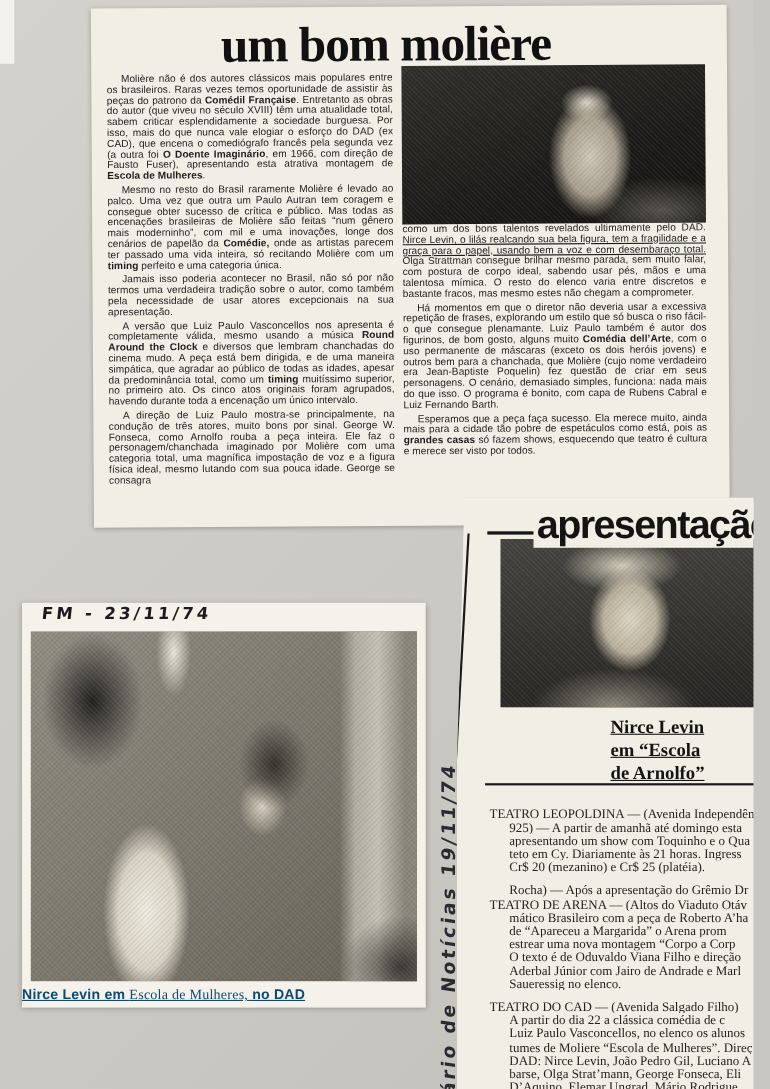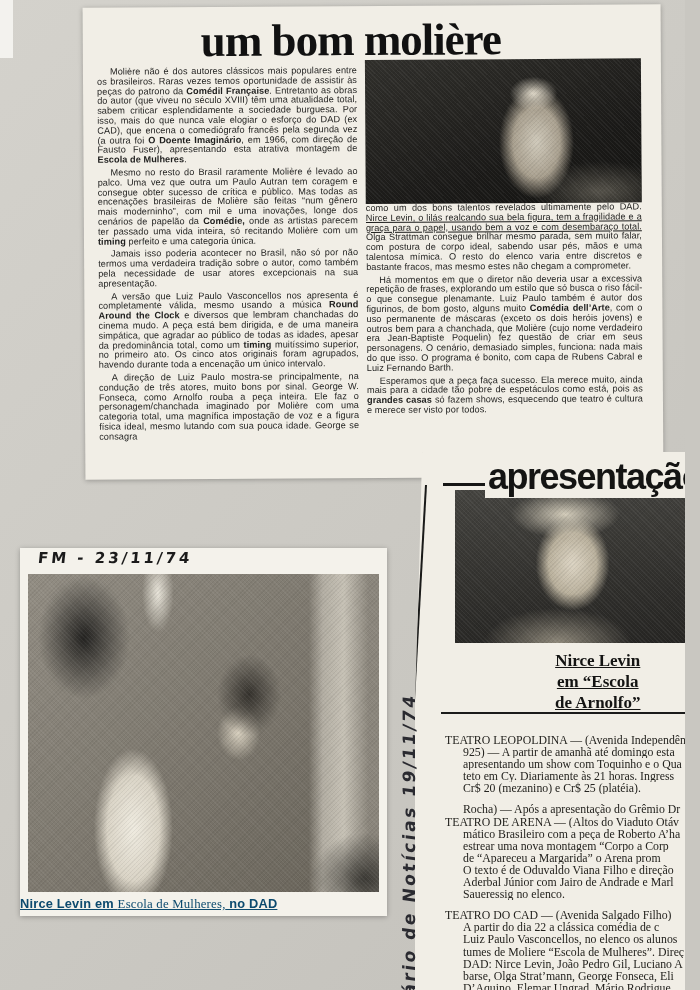--- a/index.html
+++ b/index.html
@@ -41,21 +41,21 @@
   .fl-right{left:276px;width:9px;}
   .frame-vline{position:absolute;left:10px;top:33px;width:2px;height:452px;background:#1a1a19;
      transform:rotate(3.2deg);transform-origin:top center;}
   .esp-photo{left:40px;top:38px;width:245px;height:153px;
      background:
        radial-gradient(ellipse 78px 34px at 45% 16%,#d3ccba 0%,rgba(211,204,186,0) 70%),
        radial-gradient(ellipse 50px 64px at 48% 48%,#ddd5c4 0%,#b9b09c 48%,rgba(70,68,62,0) 74%),
        radial-gradient(ellipse 95px 45px at 42% 100%,#8e887a 0%,rgba(70,68,62,0) 78%),
        linear-gradient(175deg,#454440 0%,#2e2d2a 70%,#262523 100%);}
   .esp-caption{position:absolute;left:140px;top:198px;font-family:"Liberation Serif",serif;
-     font-weight:700;font-size:17px;line-height:21px;color:#141413;text-align:center;}
+     font-weight:700;font-size:17px;line-height:21px;color:#141413;}
   .esp-caption div{text-decoration:underline;}
   .esp-rule{position:absolute;left:26px;top:260px;width:260px;height:2px;background:#1b1b1a;}
   .listings{position:absolute;left:30px;top:282px;width:255px;height:278px;overflow:hidden;
      font-family:"Liberation Serif",serif;font-size:11.8px;line-height:12.1px;color:#24231f;}
   .listing{padding-left:18px;margin-bottom:9px;}
   .lline{white-space:nowrap;overflow:hidden;}
   .lline.first{margin-left:-18px;}
   
   .bottom-paper{left:20px;top:548px;width:367px;height:368px;background:#f4f2eb;}
   .hand-note{position:absolute;left:18px;top:1px;font-size:15px;font-weight:600;color:#1b1b1b;
@@ -118,22 +118,22 @@
           <div class="lline first">TEATRO LEOPOLDINA — (Avenida Independênc</div>
           <div class="lline">925) — A partir de amanhã até domingo esta</div>
           <div class="lline">apresentando um show com Toquinho e o Qua</div>
           <div class="lline">teto em Cy. Diariamente às 21 horas. Ingress</div>
           <div class="lline">Cr$ 20 (mezanino) e Cr$ 25 (platéia).</div>
         </div>
         <div class="listing">
           <div class="lline">Rocha) — Após a apresentação do Grêmio Dr</div>
           <div class="lline first">TEATRO DE ARENA — (Altos do Viaduto Otáv</div>
           <div class="lline">mático Brasileiro com a peça de Roberto A’ha</div>
+          <div class="lline">de “Apareceu a Margarida” o Arena prom</div>
           <div class="lline">estrear uma nova montagem “Corpo a Corp</div>
-          <div class="lline">de “Apareceu a Margarida” o Arena prom</div>
           <div class="lline">O texto é de Oduvaldo Viana Filho e direção</div>
           <div class="lline">Aderbal Júnior com Jairo de Andrade e Marl</div>
           <div class="lline">Saueressig no elenco.</div>
         </div>
         <div class="listing">
           <div class="lline first">TEATRO DO CAD — (Avenida Salgado Filho)</div>
           <div class="lline">A partir do dia 22 a clássica comédia de c</div>
           <div class="lline">Luiz Paulo Vasconcellos, no elenco os alunos</div>
           <div class="lline">tumes de Moliere “Escola de Mulheres”. Direç</div>
           <div class="lline">DAD: Nirce Levin, João Pedro Gil, Luciano A</div>

